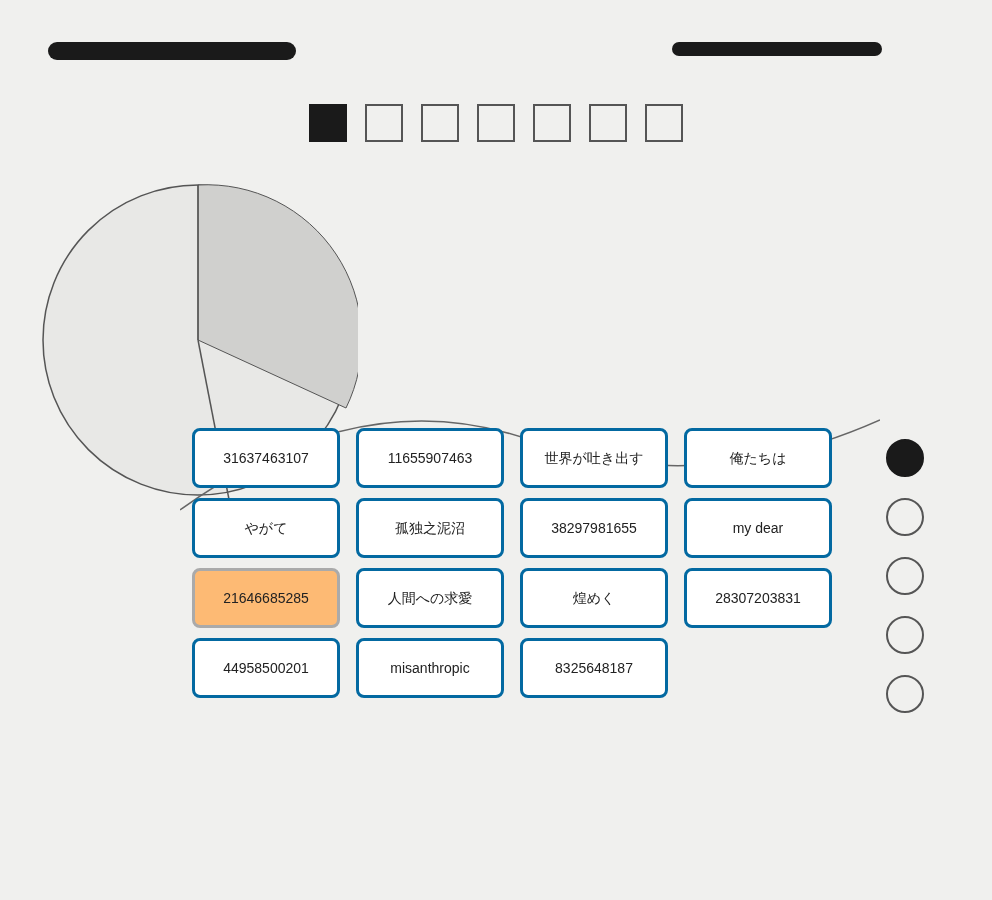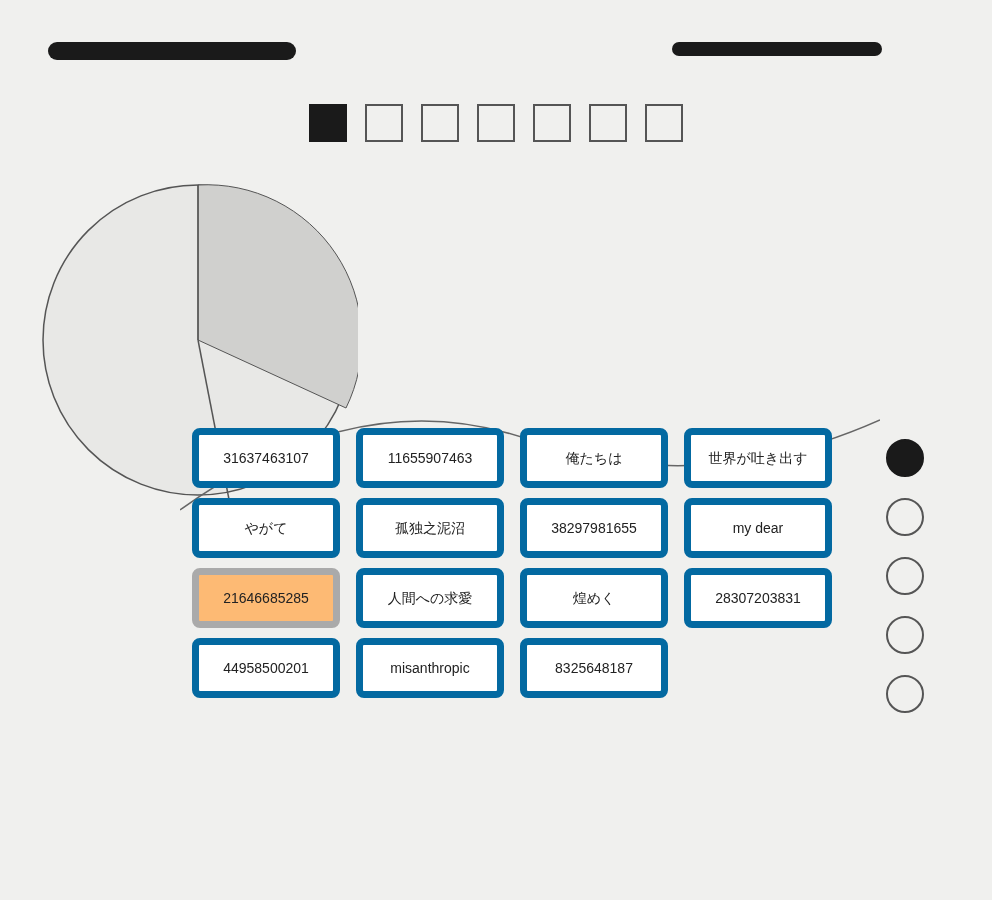--- a/index.html
+++ b/index.html
@@ -85,21 +85,21 @@
       top: 428px;
       left: 192px;
       display: grid;
       grid-template-columns: repeat(4, 148px);
       grid-template-rows: repeat(5, 60px);
       gap: 10px 16px;
     }
 
     .cell {
       background: white;
-      border: 7px solid #0369a1;
+      border: 3px solid #0369a1;
       border-radius: 8px;
       display: flex;
       align-items: center;
       justify-content: center;
       font-size: 14px;
       color: #222;
       padding: 6px;
       text-align: center;
       line-height: 1.3;
     }
@@ -163,23 +163,23 @@
 </div>
 
 <svg class="wave-svg" viewBox="0 0 700 180" preserveAspectRatio="none">
   <path d="M0,150 Q180,20 350,80 Q520,140 700,60" fill="none" stroke="#666" stroke-width="1.5"></path>
 </svg>
 
 <div class="grid-container">
 
   <div class="cell">31637463107</div>
   <div class="cell">11655907463</div>
+  <div class="cell">世界が吐き出す</div>
+
   <div class="cell">俺たちは</div>
-
-  <div class="cell">世界が吐き出す</div>
   <div class="cell">やがて</div>
   <div class="cell">孤独之泥沼</div>
 
   <div class="cell">38297981655</div>
   <div class="cell">my dear</div>
   <div class="cell dark-bg">21646685285</div>
 
   <div class="cell">人間への求愛</div>
   <div class="cell">煌めく</div>
   <div class="cell">28307203831</div>

